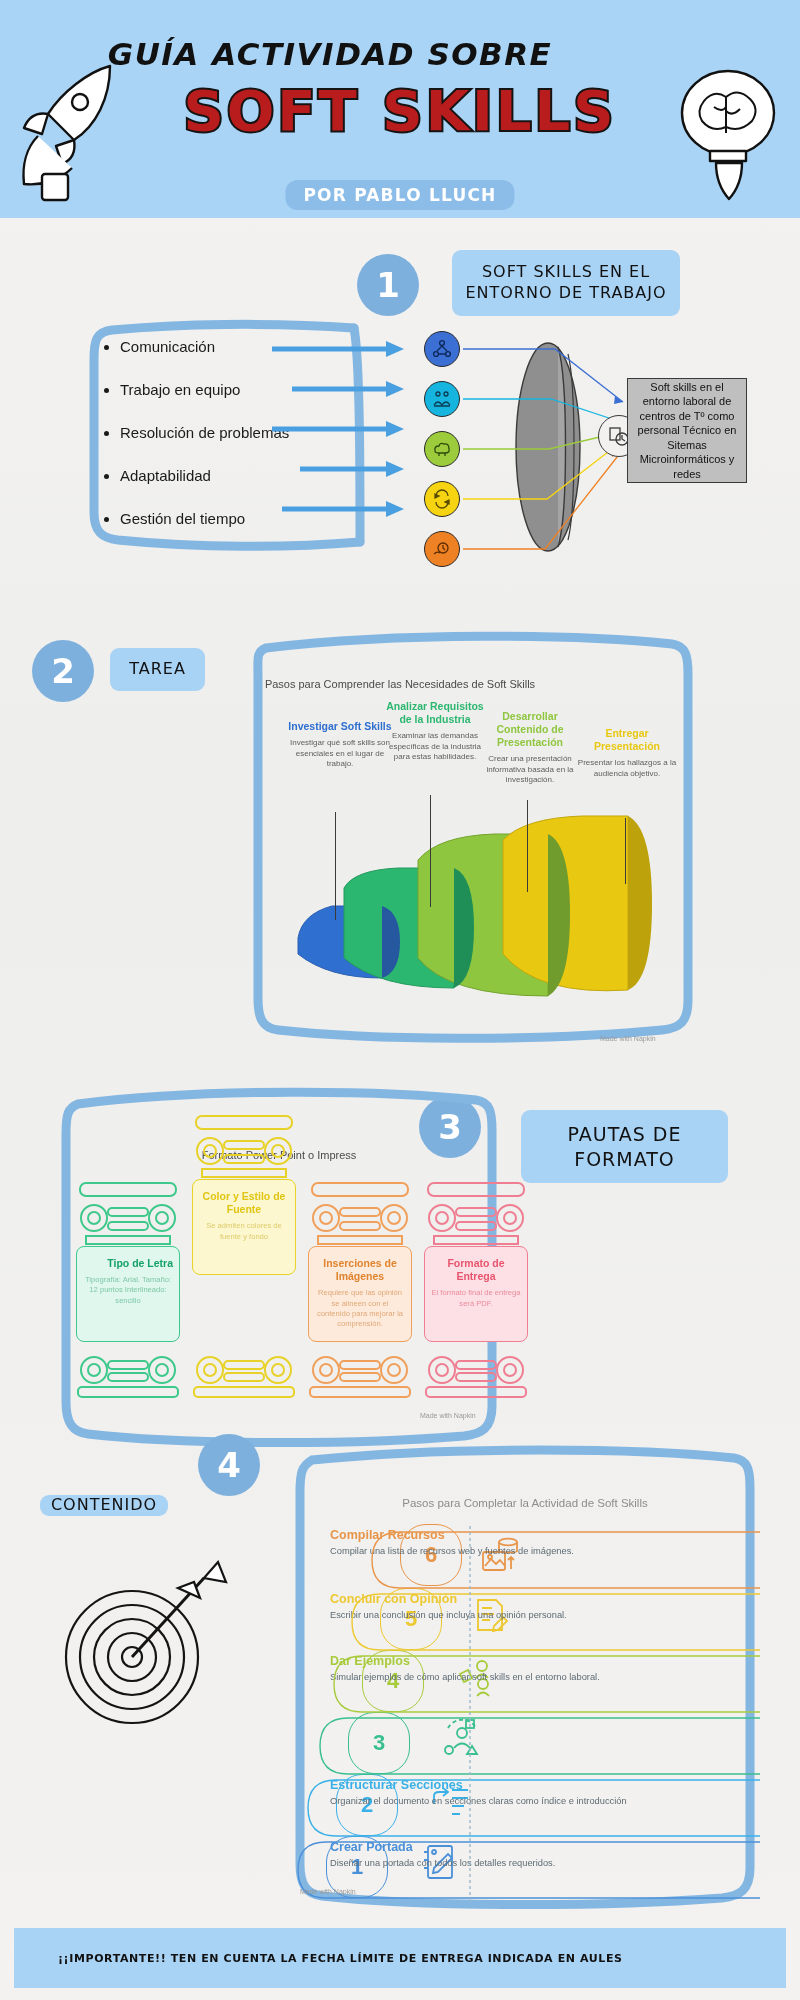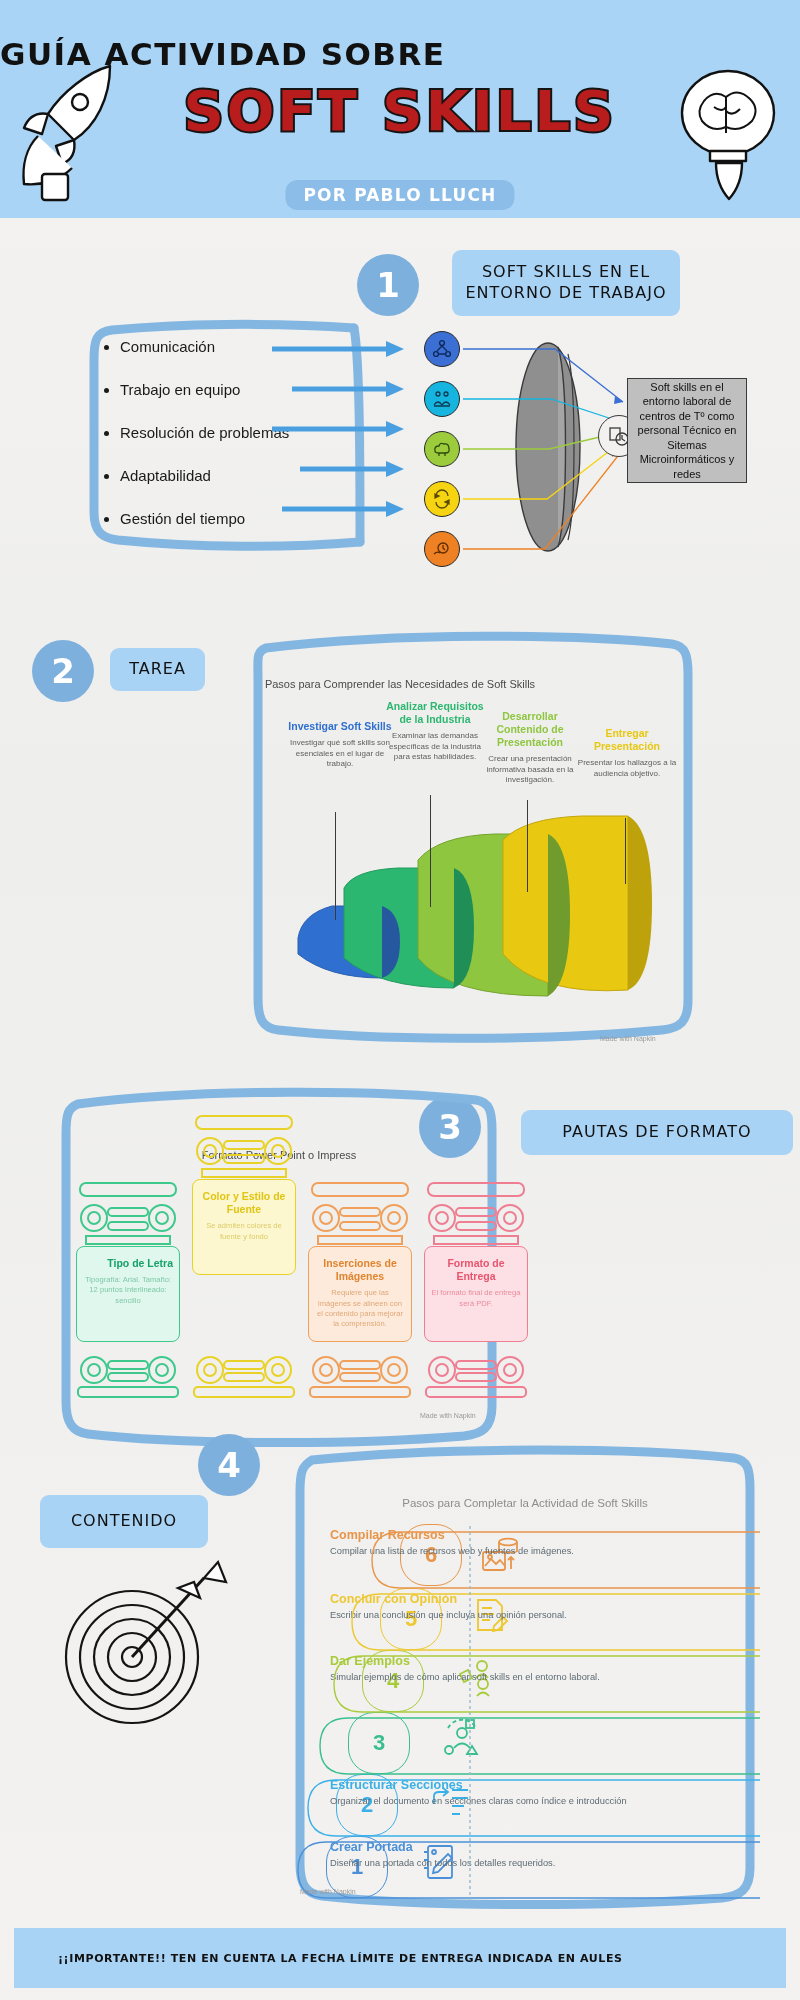--- a/index.html
+++ b/index.html
@@ -12,23 +12,24 @@
   }
   .page { position: relative; width: 800px; height: 2000px; background:
     linear-gradient(180deg,#f4f3f1 0%,#eeeeec 40%,#f3f2f0 100%); }
 
   
   .header {
     position: absolute; left:0; top:0; width:800px; height:218px;
     background:#aad4f5;
   }
   .hdr-line1 {
-    position:absolute; top:36px; left:0; width:660px; text-align:left;
+    position:absolute; top:36px; left:0; width:660px; text-align:center;
     font-size:31px; font-weight:700; letter-spacing:1.5px; color:#111;
     font-family:"DejaVu Sans", sans-serif;
+    font-style:italic;
   }
   .hdr-line2 {
     position:absolute; top:78px; left:0; width:800px; text-align:center;
     font-size:56px; font-weight:700; letter-spacing:3px; color:#b91c1c;
     font-family:"DejaVu Sans", sans-serif;
     -webkit-text-stroke:4px #141414;
     paint-order: stroke fill;
   }
   .hdr-author {
     position:absolute; top:180px; left:50%; transform:translateX(-50%);
@@ -285,21 +286,21 @@
   </div>
 
   <div class="c2-stem" style="left:335px; top:812px; height:108px;"></div>
   <div class="c2-stem" style="left:430px; top:795px; height:112px;"></div>
   <div class="c2-stem" style="left:527px; top:800px; height:92px;"></div>
   <div class="c2-stem" style="left:625px; top:818px; height:66px;"></div>
 
   <div class="napkin" style="left:600px; top:1035px;">Made with  Napkin</div>
 
   <div class="circle-num" style="left:419px; top:1096px;">3</div>
-  <div class="pill" style="left:521px; top:1110px; width:272px; padding:12px 6px; font-size:16px;">PAUTAS DE FORMATO</div>
+  <div class="pill" style="left:521px; top:1110px; width:207px; padding:12px 6px; font-size:19px;">PAUTAS DE FORMATO</div>
 
   <svg style="position:absolute; left:54px; top:1080px;" width="450" height="370">
     <path d="M24 24 C150 8 330 10 422 20 C436 22 438 32 438 50 L438 326 C438 348 428 354 410 356 C288 366 120 364 34 354 C18 352 12 342 12 322 L12 54 C12 34 14 28 24 24 Z" fill="none" stroke="#84b6e2" stroke-width="9" stroke-linecap="round"></path>
   </svg>
 
   <div style="position:absolute; left:54px; top:1149px; width:450px; text-align:center; font-size:11px; color:#4a4a4a;">Formato Power Point o Impress</div>
 
   <div class="p-card" style="left:76px; top:1180px;">
     <svg width="104" height="66" viewBox="0 0 104 66">
       <g fill="none" stroke="#3ec98c" stroke-width="2">
@@ -346,21 +347,21 @@
           <circle cx="18" cy="38" r="6"></circle>
         <circle cx="86" cy="38" r="13"></circle>
           <circle cx="86" cy="38" r="6"></circle>
         <rect x="32" y="28" width="40" height="8" rx="4"></rect>
         <rect x="32" y="42" width="40" height="8" rx="4"></rect>
         <path d="M10 56 h84 v8 h-84 z"></path>
       </g>
     </svg>
     <div class="p-body" style="border-color:#f0a05a; background:#fdeada;">
       <div class="ttl" style="color:#e08430;">Inserciones de Imágenes</div>
-      <div class="dsc" style="color:#e0a878;">Requiere que las imágenes se alineen con el contenido para mejorar la comprensión.</div>
+      <div class="dsc" style="color:#e0a878;">Requiere que las opinión se alineen con el contenido para mejorar la comprensión.</div>
     </div>
   </div>
 
   <div class="p-card" style="left:424px; top:1180px;">
     <svg width="104" height="66" viewBox="0 0 104 66">
       <g fill="none" stroke="#ef7e92" stroke-width="2">
         <rect x="4" y="3" width="96" height="13" rx="6"></rect>
         <circle cx="18" cy="38" r="13"></circle>
           <circle cx="18" cy="38" r="6"></circle>
         <circle cx="86" cy="38" r="13"></circle>
@@ -413,21 +414,21 @@
           <rect x="32" y="9" width="40" height="8" rx="4"></rect>
           <rect x="32" y="21" width="40" height="8" rx="4"></rect>
           <rect x="2" y="35" width="100" height="10" rx="4"></rect>
         </g>
     </g>
   </svg>
 
   <div class="napkin" style="left:420px; top:1412px;">Made with  Napkin</div>
 
   <div class="circle-num" style="left:198px; top:1434px;">4</div>
-  <div class="pill" style="left:40px; top:1495px; width:168px; padding:16px 6px; font-size:16px;">CONTENIDO</div>
+  <div class="pill" style="left:40px; top:1495px; width:128px; padding:0 6px; font-size:16px;">CONTENIDO</div>
 
   <svg style="position:absolute; left:290px; top:1438px;" width="470" height="480">
     <path d="M22 22 C160 8 350 10 444 20 C458 22 460 32 460 50 L460 430 C460 452 450 458 432 460 C300 470 120 468 32 458 C16 456 10 446 10 426 L10 54 C10 34 12 28 22 22 Z" fill="none" stroke="#84b6e2" stroke-width="9" stroke-linecap="round"></path>
   </svg>
 
   <svg style="position:absolute; left:52px; top:1552px;" width="180" height="190">
     <g fill="none" stroke="#141414" stroke-width="2.2">
       <circle cx="80" cy="105" r="66"></circle>
         <circle cx="80" cy="105" r="52"></circle>
       <circle cx="80" cy="105" r="38"></circle>

